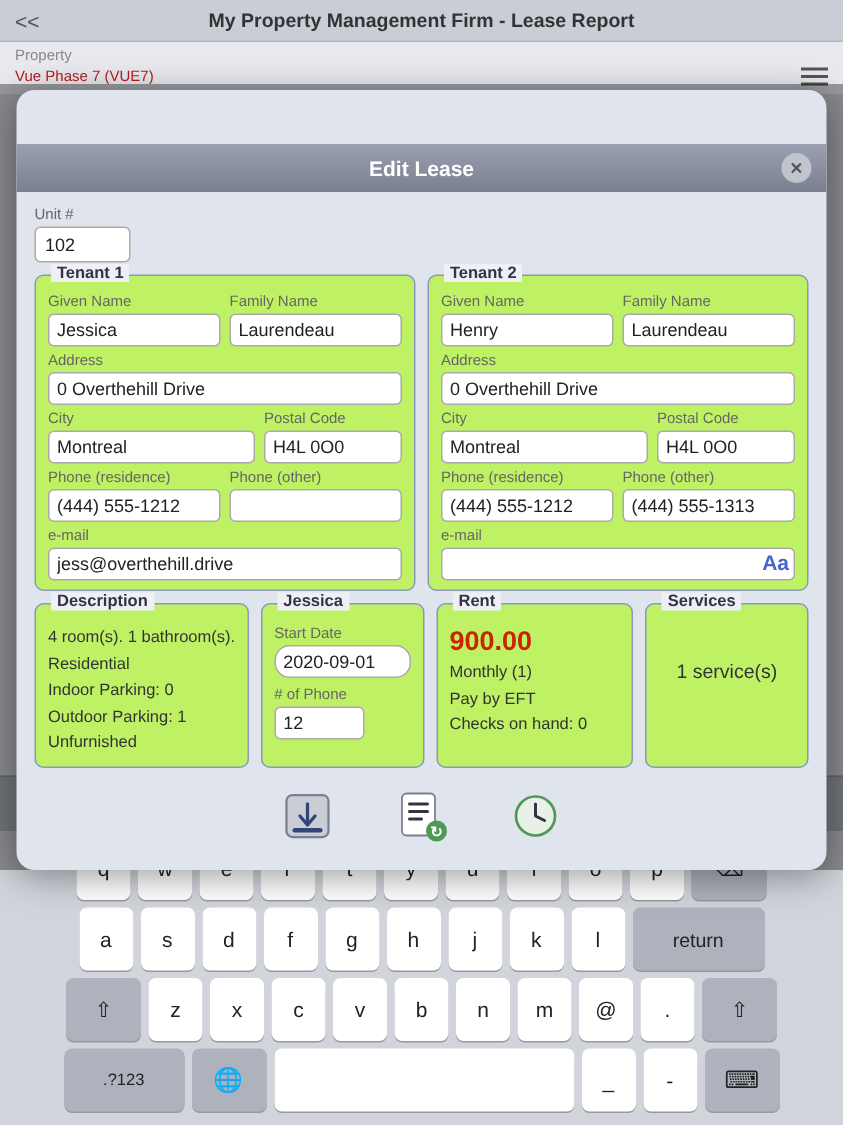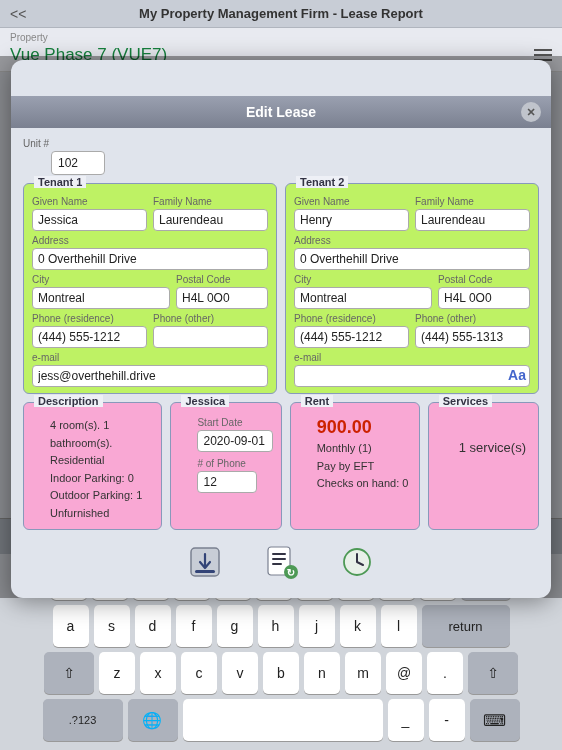--- a/index.html
+++ b/index.html
@@ -44,22 +44,22 @@
       color: #888;
       border-bottom: 1px solid #ccc;
     }
     .property-name-row {
       display: flex;
       align-items: center;
       justify-content: space-between;
       padding: 2px 0 4px 0;
     }
     .property-name {
-      font-size: 17px;
-      color: #15803d;
+      font-size: 10px;
+      color: #b91c1c;
       font-weight: 500;
     }
     .hamburger {
       display: flex;
       flex-direction: column;
       gap: 3px;
       cursor: pointer;
     }
     .hamburger span {
       display: block;
@@ -128,22 +128,21 @@
       color: #666;
       margin-bottom: 2px;
     }
     .field-input {
       background: #fff;
       border: 1px solid #aaa;
       border-radius: 4px;
       padding: 4px 6px;
       font-size: 12px;
       color: #222;
-      width: 54px;
-      margin-left: 28px;
+      width: 64px;
     }
 
     
     .tenants-row {
       display: flex;
       gap: 8px;
       margin-bottom: 8px;
     }
 
     .tenant-box {
@@ -214,22 +213,22 @@
     
     .lower-row {
       display: flex;
       gap: 8px;
       margin-bottom: 10px;
     }
 
     .section-box {
       border: 1.5px solid #8899bb;
       border-radius: 6px;
-      padding: 8px 8px 6px 26px;
-      background: #f9a8d4;
+      padding: 8px 8px 6px 8px;
+      background: #bef264;
       position: relative;
     }
     .section-title {
       position: absolute;
       top: -8px;
       left: 10px;
       background: #eef0f6;
       font-size: 11px;
       font-weight: 600;
       color: #334;
@@ -527,21 +526,21 @@
             <div>Indoor Parking: 0</div>
             <div>Outdoor Parking: 1</div>
             <div>Unfurnished</div>
           </div>
         </div>
 
         <div class="section-box duration-box">
           <span class="section-title">Jessica</span>
           <div class="duration-content">
             <div class="field-label">Start Date</div>
-            <input class="field-input-full" value="2020-09-01" style="margin-bottom: 6px;">
+            <input class="field-input-full" value="2020-09-01" style="margin-bottom: 6px; border-radius: 10px;">
             <div class="field-label"># of Phone</div>
             <input class="field-input-full" value="12" style="width: 60px;">
           </div>
         </div>
 
         <div class="section-box rent-box">
           <span class="section-title">Rent</span>
           <div class="rent-content">
             <div class="rent-amount">900.00</div>
             <div class="rent-line">Monthly (1)</div>

